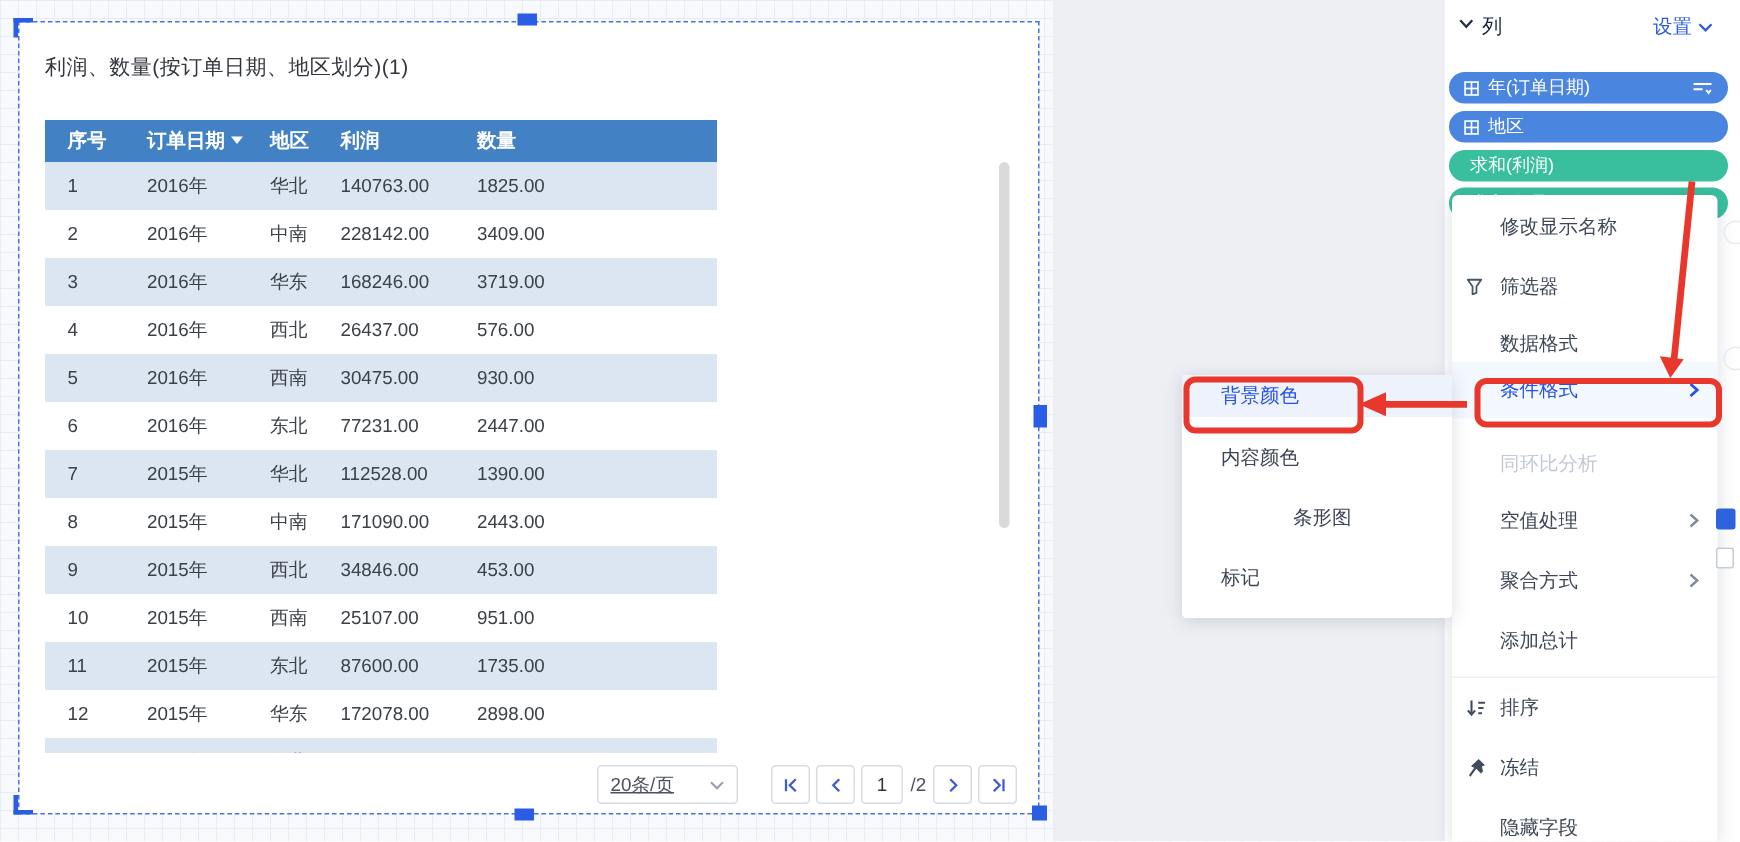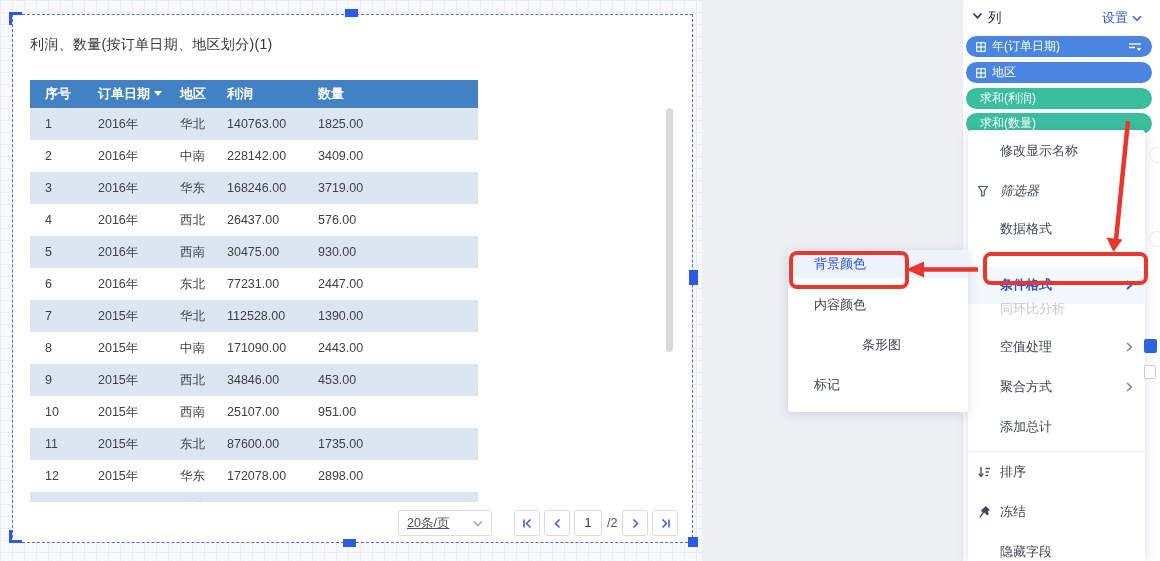--- a/index.html
+++ b/index.html
@@ -55,21 +55,21 @@
   .page-total { position:absolute; left:607px; top:516px; font-size:12.5px; color:#4c5160; }
 
   
   .sidebar { position:absolute; left:962px; top:0; width:198px; height:561px; background:#fff;
     border-left:1px solid #e9e9f0; z-index:5; }
   .sb-head { position:absolute; left:962px; top:6px; width:198px; height:24px; z-index:6; }
   .sb-collapse { position:absolute; left:10px; top:6px; }
   .sb-title { position:absolute; left:26px; top:3px; font-size:13.5px; color:#17233d; }
   .sb-settings { position:absolute; right:18px; top:3px; font-size:13px; color:#2a5ce0; display:flex; align-items:center; gap:4px; }
   .pill { position:absolute; left:966px; width:186px; height:21px; border-radius:11px; color:#fff;
-    font-size:12px; display:flex; align-items:center; padding:0 10px; z-index:6; }
+    font-size:12px; display:flex; align-items:center; padding:0 10px; z-index:6;margin-top:12px; }
   .pill.dim { background:#4a86e0; }
   .pill.meas { background:#3abf9e; }
   .pill .plabel { margin-left:6px; }
   .pill .r-ico { margin-left:auto; }
 
   
   .menu { position:absolute; left:968px; top:130px; width:177px; height:431px; background:#fff;
     border-radius:4px 4px 0 0; box-shadow:0 2px 12px rgba(35,50,90,.16); z-index:30; }
   .mrow { position:absolute; left:0; width:177px; height:38px; display:flex; align-items:center;
     font-size:13px; color:#3f4757; }
@@ -304,32 +304,32 @@
     <span class="plabel" style="margin-left:4px;">求和(数量)</span>
   </div>
   <div class="pill meas" style="top:88px;">
     <span class="plabel" style="margin-left:4px;">求和(利润)</span>
   </div>
 
   <div class="menu">
     <div class="mrow" style="top:2px;">
         <span class="txt">修改显示名称</span>
       </div>
-    <div class="mrow" style="top:42px;font-style:italic;">
+    <div class="mrow" style="top:42px;">
       <span class="m-ico">
         <svg width="12" height="12" viewBox="0 0 12 12">
             <path d="M1.5,1.5 h9 L7.3,6 v4.2 L4.7,11.2 V6 Z" fill="none" stroke="#4a5568" stroke-width="1.2" stroke-linejoin="round"></path>
           </svg>
       </span>
       <span class="txt">筛选器</span>
     </div>
     <div class="mrow" style="top:80px;">
         <span class="txt">数据格式</span>
       </div>
-    <div class="mrow active" style="top:136px;font-weight:bold;">
+    <div class="mrow active" style="top:111px;">
       <span class="txt">条件格式</span>
       <span class="chev">
         <svg width="7" height="11" viewBox="0 0 7 11">
             <polyline points="1,1.5 5.5,5.5 1,9.5" fill="none" stroke="#2451e6" stroke-width="1.8"></polyline>
           </svg>
       </span>
     </div>
     <div class="mrow" style="top:198px;">
       <span class="txt">空值处理</span>
       <span class="chev">

